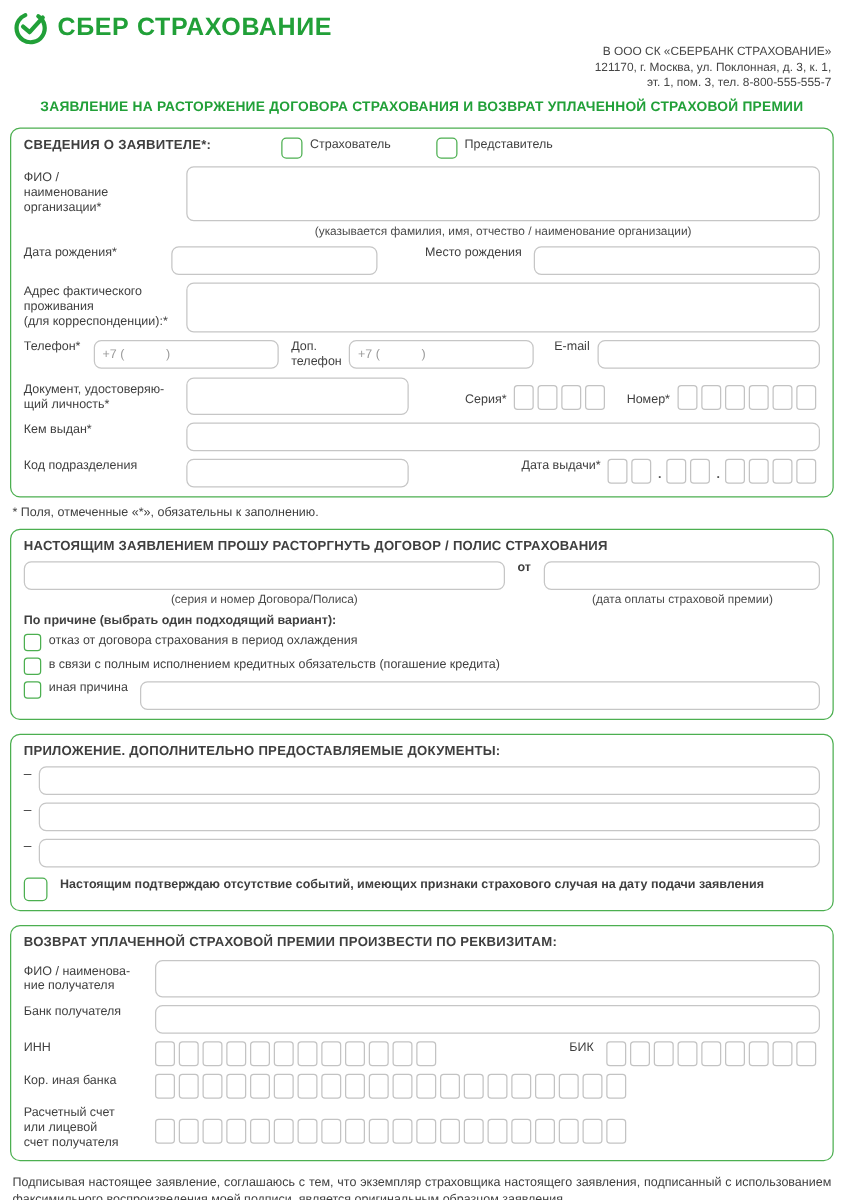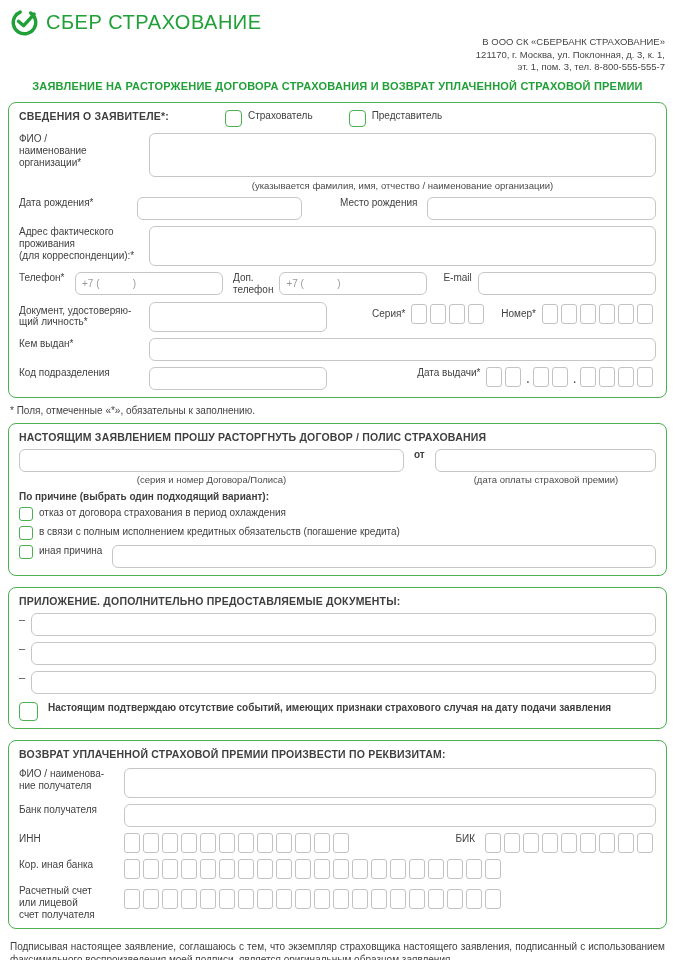--- a/index.html
+++ b/index.html
@@ -12,29 +12,29 @@
   *{box-sizing:border-box;margin:0;padding:0}
   body{
     width:675px;height:960px;overflow:hidden;background:#fff;
     font-family:"Liberation Sans","DejaVu Sans",sans-serif;
     color:var(--text);
   }
   .page{padding:6px 8px 0 8px}
   
   .hdr{position:relative;height:66px}
   .logo{position:absolute;left:2px;top:2px;display:flex;align-items:center;gap:7px}
-  .logo-text{font-size:20px;font-weight:normal;color:var(--brand-green);letter-spacing:.5px}
+  .logo-text{font-size:20px;font-weight:bold;color:var(--brand-green);letter-spacing:.5px}
   .addr{position:absolute;right:2px;top:30px;text-align:right;font-size:9.5px;line-height:1.32;color:#454545}
   .pre{white-space:pre-line}
   .title{margin:8px 0 10px 0;text-align:center;font-size:11px;font-weight:bold;color:var(--brand-green);letter-spacing:.2px}
   
   .sect{border:1.5px solid var(--section-border);border-radius:8px;padding:7px 10px;margin-bottom:11px}
   .sect-h{font-size:10.5px;font-weight:bold;letter-spacing:.2px}
   .row{display:flex;align-items:flex-start;margin-top:6px}
-  .row.top{align-items:flex-start}
+  .row.top{align-items:center}
   .lbl{font-size:10px;line-height:1.18;flex:none}
   .lblcol{width:130px;padding-right:8px}
   .input{border:1px solid var(--input-border);border-radius:6px;height:23px;background:#fff;flex:1}
   .input.fx{flex:none}
   .h44{height:44px}.h40{height:40px}.h30{height:30px}
   .hint{font-size:9.5px;color:#4a4a4a;text-align:center;margin-top:3px}
   .cb{flex:none;width:17px;height:17px;border:1.5px solid var(--section-border);border-radius:4px;background:#fff}
   .cb.sm{width:14px;height:14px;border-radius:3px}
   .cb.bg{width:19px;height:19px}
   .cells{display:flex;align-items:center}

